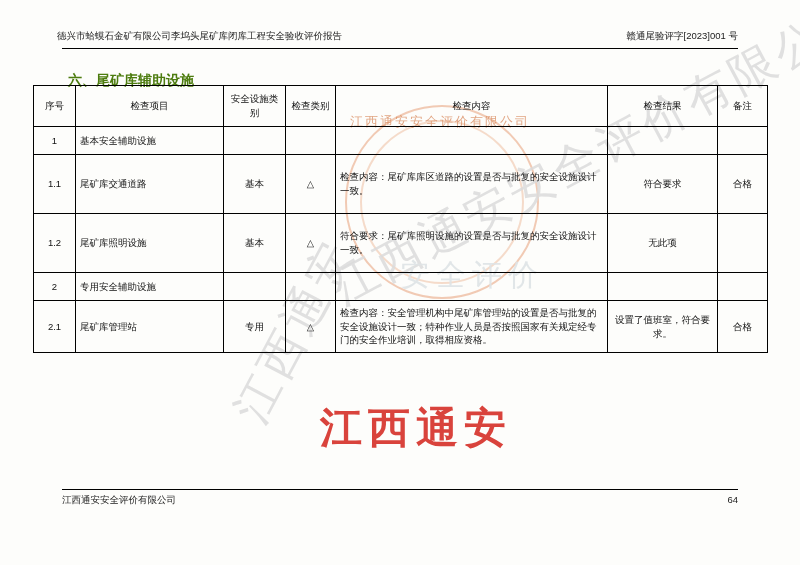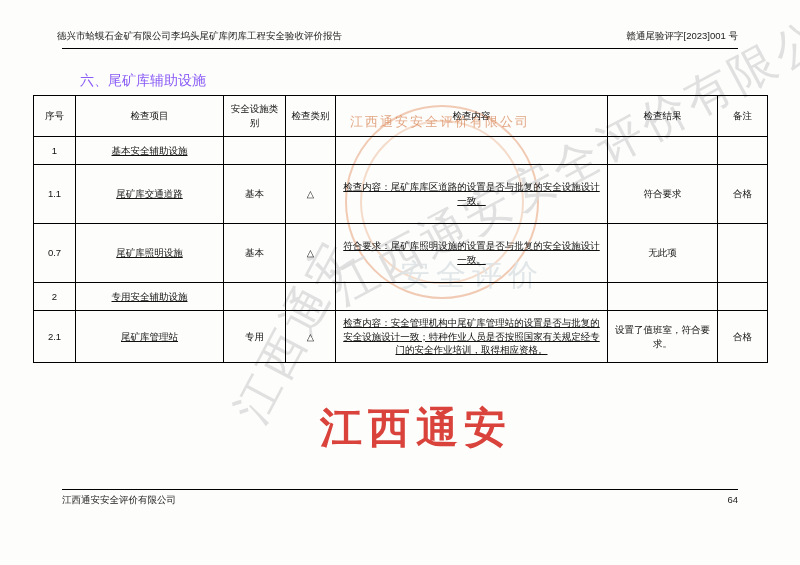--- a/index.html
+++ b/index.html
@@ -128,31 +128,30 @@
     border-bottom: 1px solid #000;
     z-index: 10;
   }
 
   
   .section-title {
     position: absolute;
     left: 68px;
     top: 72px;
     font-size: 14px;
-    font-weight: normal;
-    color: #8b5cf6;
-    z-index: 10;
-    margin-left: 12px;
+    font-weight: bold;
+    color: #4d7c0f;
+    z-index: 10;
   }
 
   
   .table-wrap {
     position: absolute;
     left: 33px;
-    top: 95px;
+    top: 85px;
     width: 734px;
     z-index: 10;
   }
   table.doc {
     border-collapse: collapse;
     width: 100%;
     table-layout: fixed;
     background: transparent;
   }
   table.doc th, table.doc td {
@@ -162,21 +161,21 @@
     padding: 3px 4px;
     vertical-align: middle;
     line-height: 1.45;
   }
   table.doc th {
     text-align: center;
     font-weight: normal;
     height: 34px;
   }
   td.c { text-align: center; }
-  td.l { text-align: center; text-decoration: underline; }
+  td.l { text-align: left; }
   .rowh { height: 28px; }
   .rowh2 { height: 59px; }
   .rowh3 { height: 52px; }
   .tri {
     font-size: 10px;
   }
 
   
   .footer-rule {
     position: absolute;
@@ -258,21 +257,21 @@
         <tr class="rowh2">
           <td class="c">1.1</td>
           <td class="l">尾矿库交通道路</td>
           <td class="c">基本</td>
           <td class="c tri">△</td>
           <td class="l">检查内容：尾矿库库区道路的设置是否与批复的安全设施设计一致。</td>
           <td class="c">符合要求</td>
           <td class="c">合格</td>
         </tr>
         <tr class="rowh2">
-          <td class="c">0.7</td>
+          <td class="c">1.2</td>
           <td class="l">尾矿库照明设施</td>
           <td class="c">基本</td>
           <td class="c tri">△</td>
           <td class="l">符合要求：尾矿库照明设施的设置是否与批复的安全设施设计一致。</td>
           <td class="c">无此项</td>
           <td class="c"></td>
         </tr>
         <tr class="rowh">
           <td class="c">2</td>
           <td class="l">专用安全辅助设施</td>

